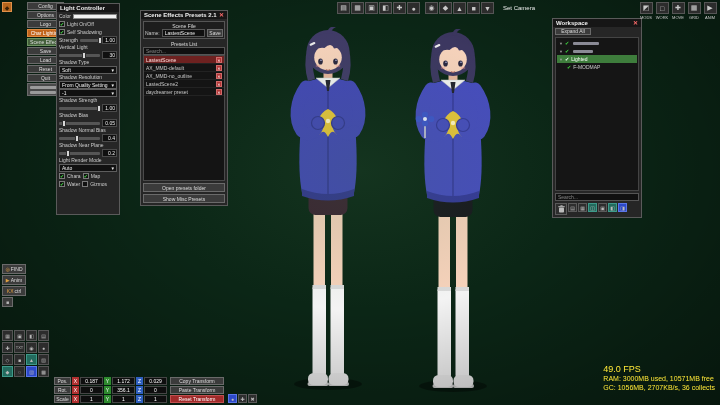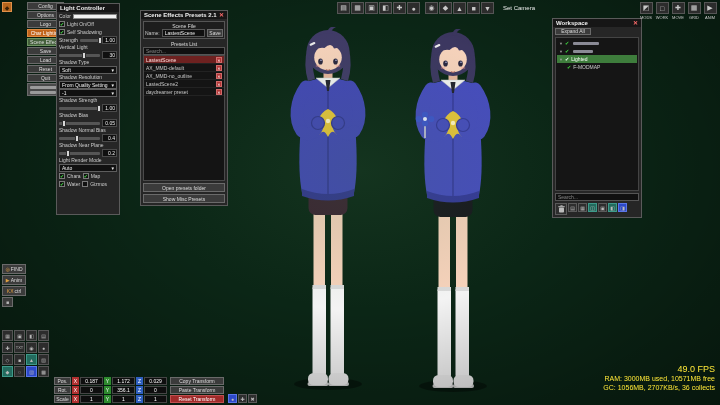--- a/index.html
+++ b/index.html
@@ -91,21 +91,21 @@
   .chip{width:7px;height:8px;font-size:5px;color:#fff;text-align:center;line-height:8px;flex:none;cursor:pointer;}
   .chip.x{background:#b03030;}
   .chip.y{background:#2e8b2e;}
   .chip.z{background:#2f5fbf;}
   .field{width:23px;height:8px;background:#0e0e0e;border:1px solid #454545;color:#fff;font-size:5px;text-align:center;line-height:7px;flex:none;}
   .xf-btn{position:absolute;left:170px;width:54px;height:8px;font-size:5px;}
   .xf-btn.red{background:#a12a2a;border-color:#c05050;color:#fff;}
   .minirow{position:absolute;left:228px;top:394px;display:flex;gap:1px;}
 
   
-  .stats{position:absolute;right:5px;top:364px;text-align:right;color:#ffe838;line-height:1.25;}
+  .stats{position:absolute;right:5px;top:364px;text-align:left;color:#ffe838;line-height:1.25;}
   .stats .fps{font-size:9px;}
   .stats .ln{font-size:7px;}
 
   
   .launcher{position:absolute;left:2px;top:2px;width:10px;height:10px;background:#b5651d;border:1px solid #e0904a;
     color:#3a2005;font-size:6px;display:flex;align-items:center;justify-content:center;cursor:pointer;}
 
   .chara{position:absolute;cursor:pointer;}
 </style>
 </head>

